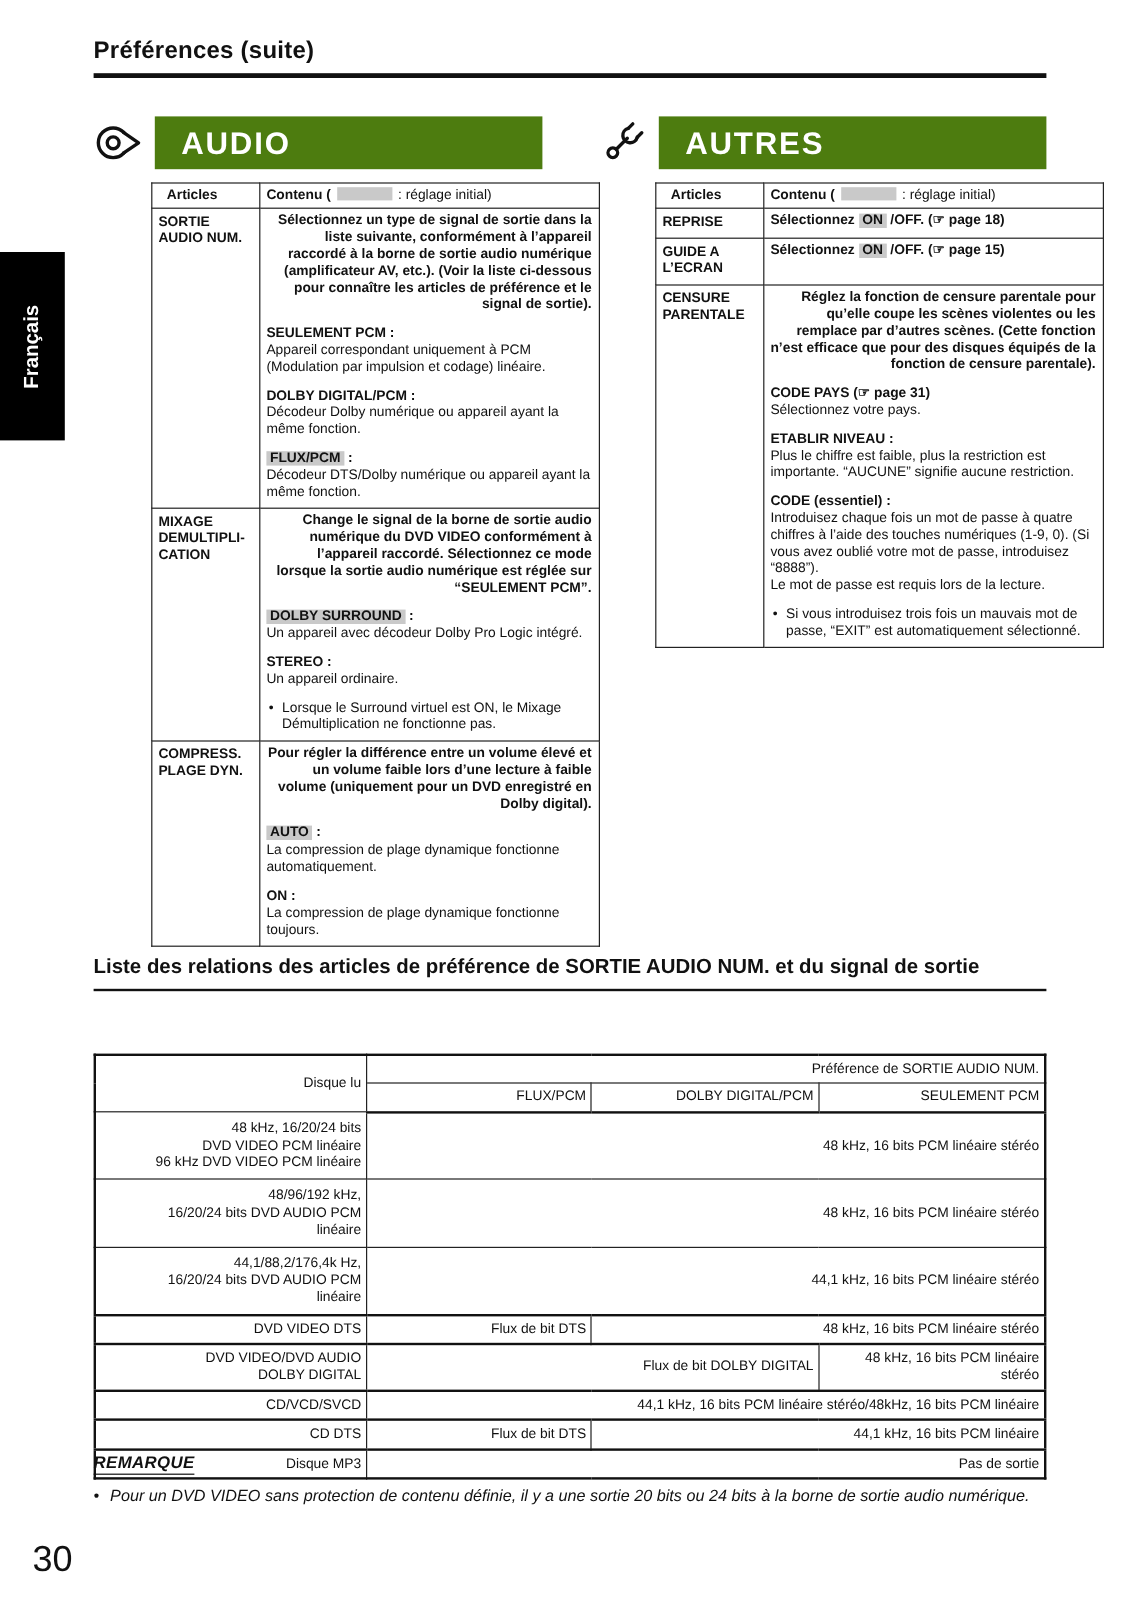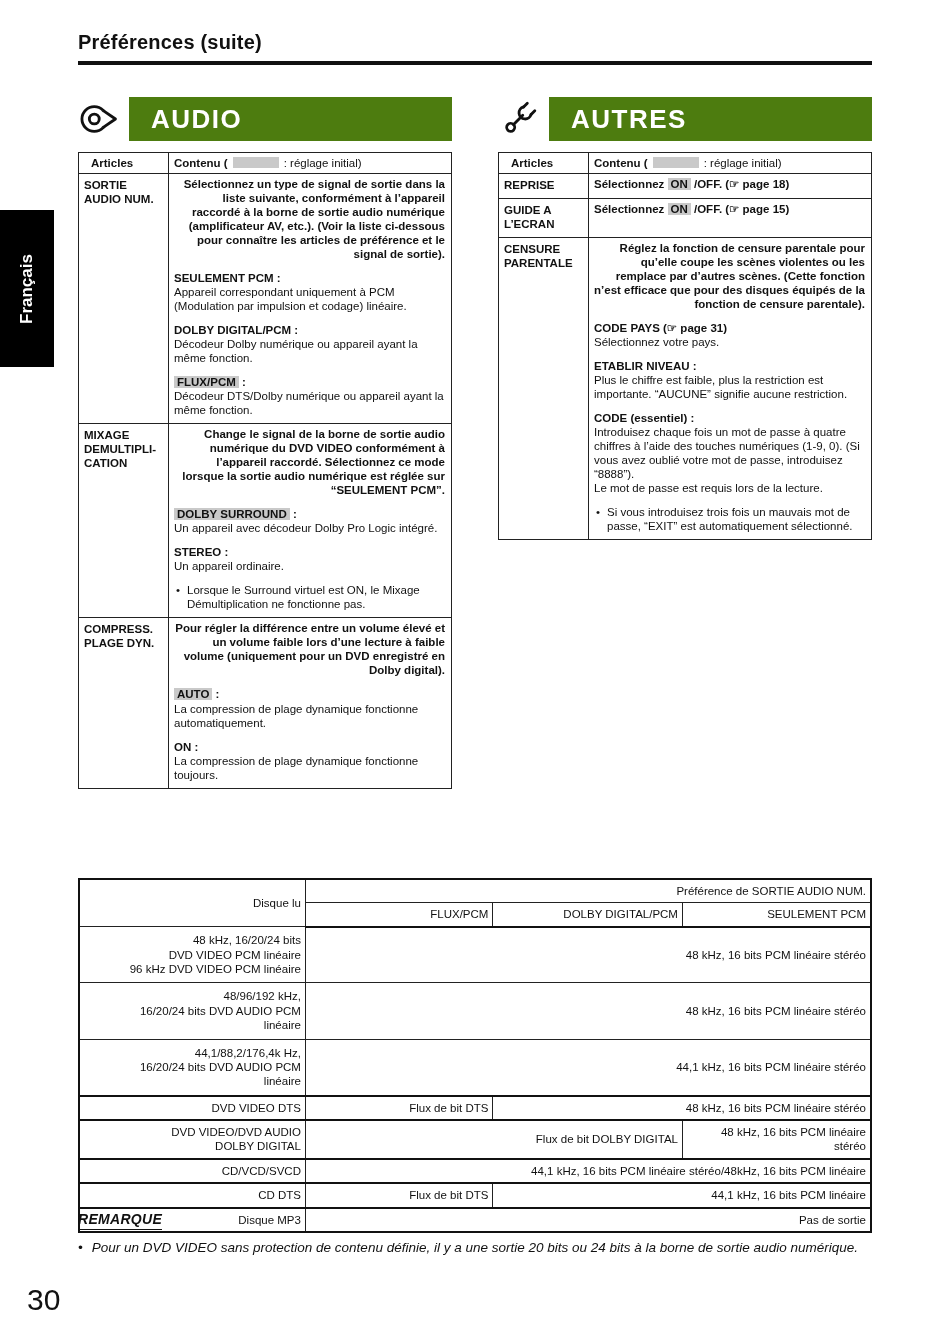--- a/index.html
+++ b/index.html
@@ -19,21 +19,21 @@
   .col { position: absolute; width: 374px; }
   .col-audio { left: 78px; top: 97px; }
   .col-autres { left: 498px; top: 97px; }
 
   .banner-row { display: flex; align-items: center; gap: 9px; height: 44px; }
   .banner-icon { width: 42px; height: 42px; flex: 0 0 42px; display: flex; align-items: center; justify-content: center; }
   .banner { flex: 1; height: 44px; background: #4d7c0f; color: #fff; display: flex; align-items: center;
             padding-left: 22px; font-size: 26px; font-weight: bold; letter-spacing: 1.5px; }
 
   
-  .pref-table { width: 100%; border-collapse: collapse; margin-top: 11px; font-size: 11.5px; line-height: 1.22; }
+  .pref-table { width: 100%; border-collapse: collapse; margin-top: 11px; font-size: 11.5px; line-height: 1.22; margin-left: 48px; }
   .pref-table td { border: 1.5px solid #222; padding: 3px 6px 6px 5px; vertical-align: top; }
   .pref-table td.art { width: 90px; font-weight: bold; white-space: pre-line; padding-top: 4px; }
   .pref-table tr.head td { padding: 3px 5px; }
   .pref-table tr.head td.art { white-space: normal; padding-left: 12px; }
   .b { font-weight: bold; }
   .hl { background: #c9c9c9; padding: 0 3px; }
   .swatch { display: inline-block; width: 46px; height: 11px; background: #c9c9c9; vertical-align: -1px; margin: 0 5px; }
   .intro { font-weight: bold; text-align: right; }
   .opt { margin-top: 10px; }
   .opt .desc { display: block; font-weight: normal; white-space: pre-line; }
@@ -218,20 +218,21 @@
           <p class="bullet">
             <span class="dot">•</span>
             <span>Si vous introduisez trois fois un mauvais mot de passe, “EXIT” est automatiquement sélectionné.</span>
           </p>
         </td>
       </tr>
     </tbody>
       </table>
   </div>
 
+  <div class="rel-heading">Liste des relations des articles de préférence de SORTIE AUDIO NUM. et du signal de sortie</div>
 
   <table class="sig-table">
     <colgroup>
         <col style="width:227px">
         <col style="width:188px">
         <col style="width:190px">
         <col style="width:189px">
       </colgroup>
     <tbody>
         <tr>

